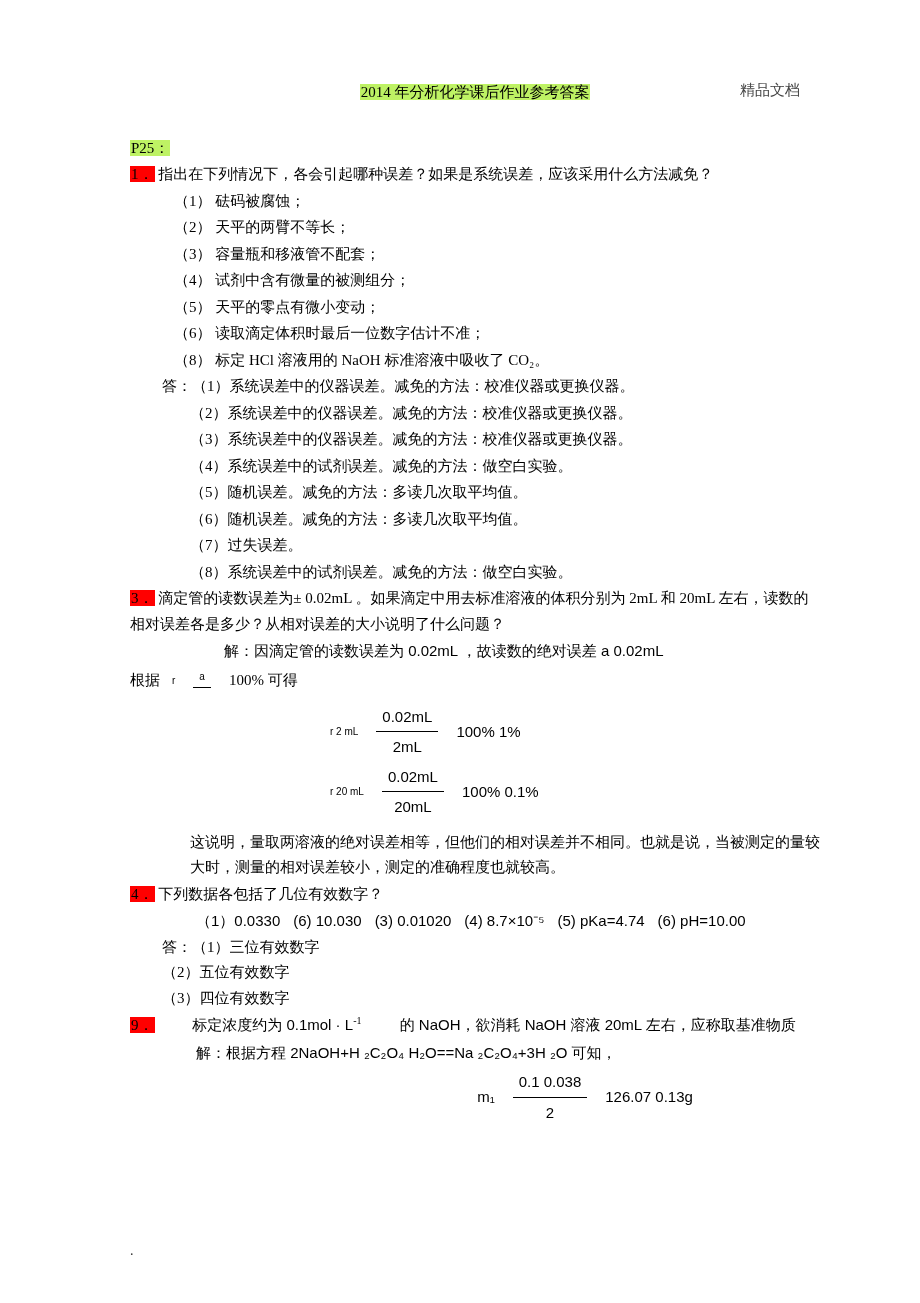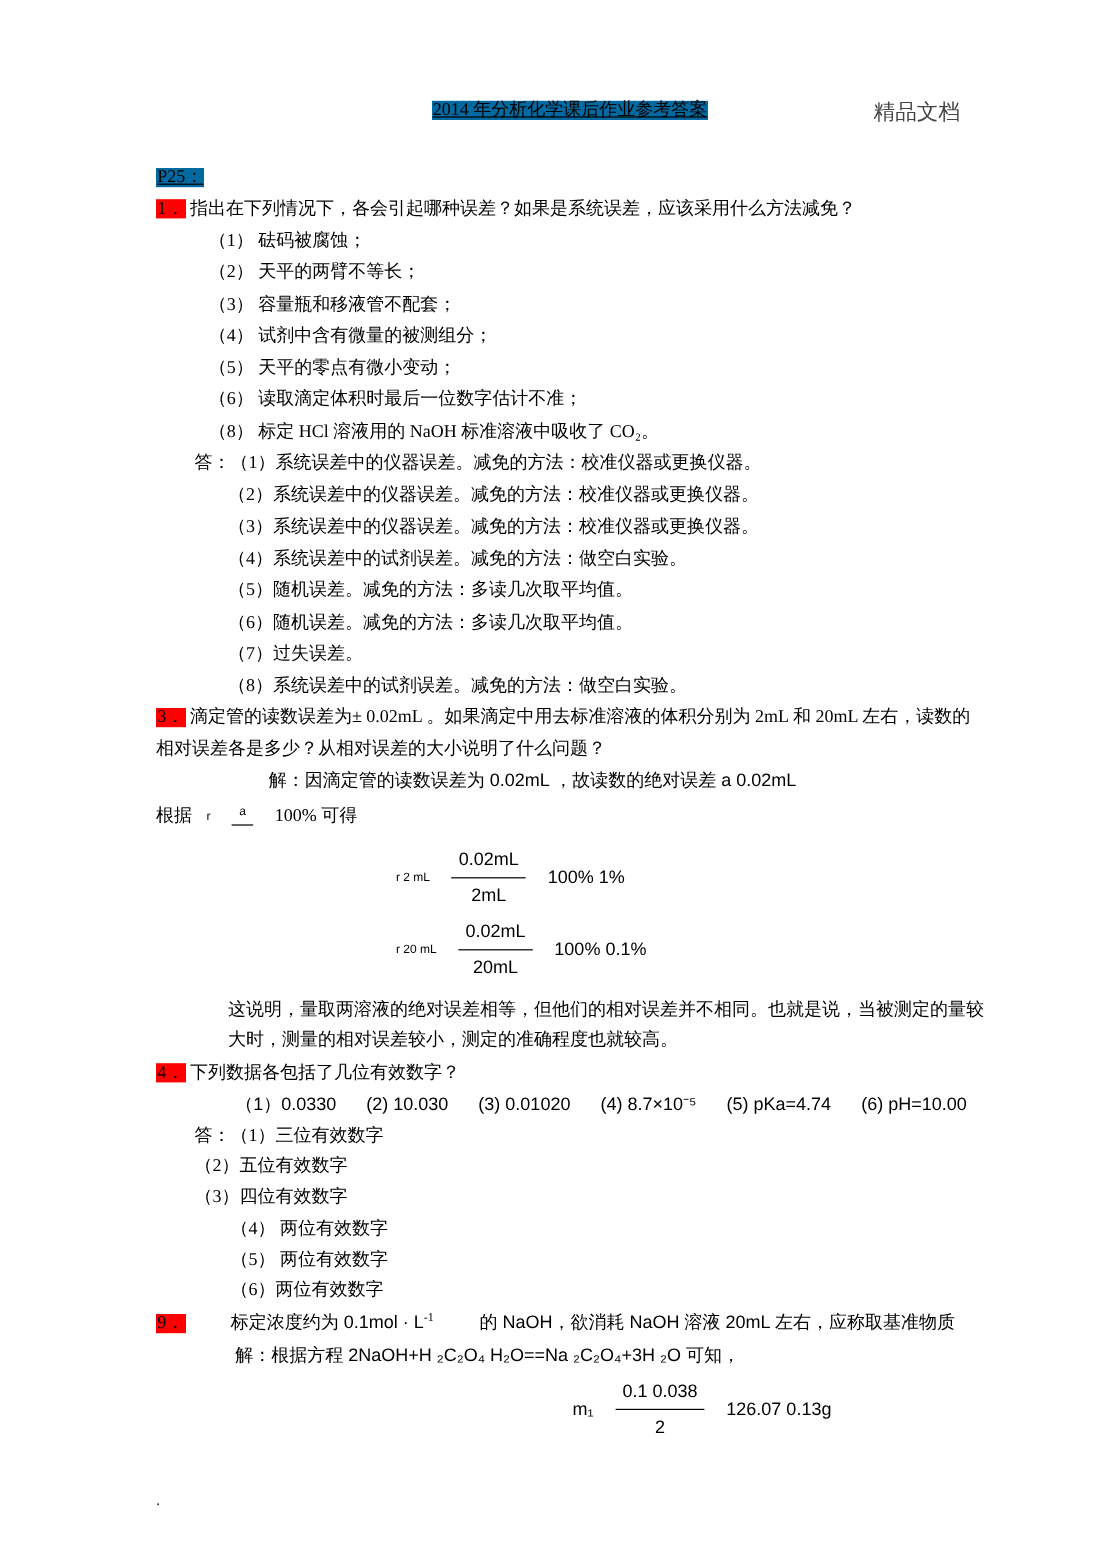--- a/index.html
+++ b/index.html
@@ -14,31 +14,30 @@
   .page {
     width: 920px;
     min-height: 1303px;
     box-sizing: border-box;
     padding: 80px 100px 40px 130px;
     position: relative;
   }
   .watermark {
     position: absolute;
     top: 78px; right: 120px;
-    font-size: 18px;
+    font-size: 15px;
     color: #444;
   }
   .title {
     text-align: center;
     margin-bottom: 30px;
   }
   .hl {
-    background: #0369a1;
+    background: #bef264;
     padding: 0 1px;
-    text-decoration: underline;
   }
   .hl-red {
     background: #ff0000;
     color: #000;
     padding: 0 1px;
   }
   .indent1 { padding-left: 44px; }
   .indent-ans { padding-left: 32px; }
   .indent2 { padding-left: 60px; }
   .para { margin: 1px 0; }
@@ -56,21 +55,21 @@
   .frac .num { border-bottom: 1px solid #000; padding: 0 6px 2px 6px; }
   .frac .den { padding: 2px 6px 0 6px; }
   .math-line {
     display: flex;
     align-items: center;
     gap: 12px;
     margin: 4px 0;
   }
   .sub { font-size: 10px; vertical-align: sub; }
   .math-center { justify-content: center; margin-left: 0; }
-  .q34-row { display: flex; flex-wrap: wrap; gap: 10px 25px; padding-left:32px; }
+  .q34-row { display: flex; flex-wrap: wrap; gap: 10px 13px; padding-left:32px; }
   .q34-ans { display:flex; justify-content: space-between; padding-left:32px; padding-right:30px;flex-direction:column; }
   sup { font-size: 10px; }
   .dot {
     position: absolute;
     left: 130px;
     bottom: 40px;
     font-size: 14px;
     color: #333;
   }
   .arial { font-family: Arial, sans-serif; margin-left: 34px; }
@@ -149,35 +148,30 @@
   </div>
 
   <div class="para" style="padding-left:60px;">这说明，量取两溶液的绝对误差相等，但他们的相对误差并不相同。也就是说，当被测定的量较大时，测量的相对误差较小，测定的准确程度也就较高。</div>
 
   <div class="para">
     <span class="hl-red">4．</span>
     <span>下列数据各包括了几位有效数字？</span>
   </div>
   <div class="q34-row para arial">
     <span>（1）0.0330</span>
-    <span>(2) 10.030</span>
+    <span>(6) 10.030</span>
     <span>(3) 0.01020</span>
     <span>(4) 8.7×10⁻⁵</span>
     <span>(5) pKa=4.74</span>
     <span>(6) pH=10.00</span>
   </div>
   <div class="q34-ans para">
     <span><span>答：</span><span>（1）三位有效数字</span></span>
     <span>（2）五位有效数字</span>
     <span>（3）四位有效数字</span>
-  </div>
-  <div class="q34-ans para" style="padding-left:62px;">
-    <span>（4）  两位有效数字</span>
-    <span>（5）  两位有效数字</span>
-    <span>（6）两位有效数字</span>
   </div>
 
   <div class="para">
     <span class="hl-red">9．</span>
     <span class="arial">标定浓度约为    0.1mol · L</span><sup>-1</sup><span class="arial"> 的 NaOH，欲消耗  NaOH  溶液  20mL  左右，应称取基准物质</span>
   </div>
   <div class="indent-ans para arial">解：根据方程    2NaOH+H ₂C₂O₄  H₂O==Na ₂C₂O₄+3H ₂O 可知，</div>
 
   <div class="math-block math-line math-center" style="margin-left:220px;">
     <span>m₁</span>

